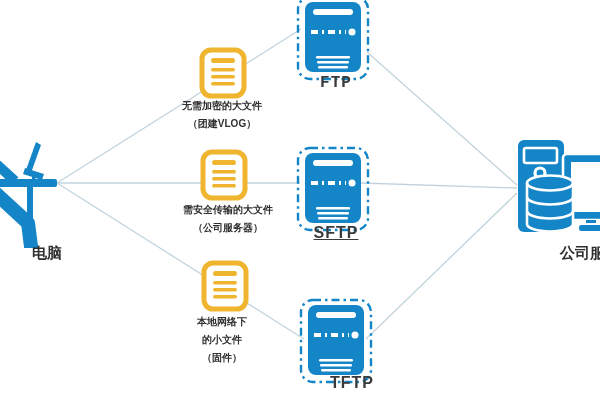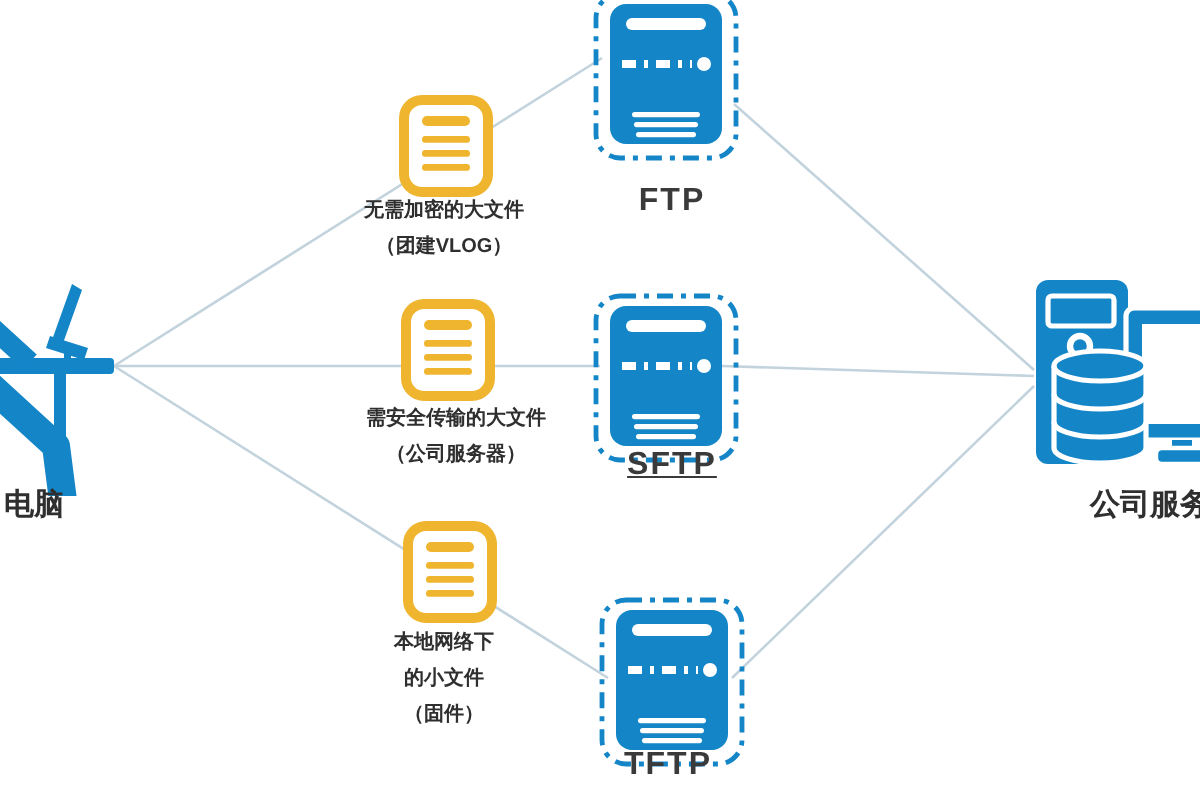--- a/index.html
+++ b/index.html
@@ -9,21 +9,21 @@
   }
   .abs{position:absolute;}
   .lines-layer{position:absolute;left:0;top:0;z-index:1;}
   .icon{z-index:2;}
   .lbl{
     z-index:3;color:#2f2f2f;font-weight:700;text-align:center;
     font-size:15px;line-height:18px;white-space:nowrap;
   }
   .proto-lbl{font-size:16px;letter-spacing:1px;color:#3a3a3a;}
   .file-lbl{font-size:10px;line-height:18px;}
-  .edge-lbl{text-align:left;}
+  .edge-lbl{text-align:right;}
 </style>
 </head>
 <body>
 
 <div class="canvas">
 
   <svg class="lines-layer" width="600" height="400">
     <g stroke="#C2D3DD" stroke-width="1.3" fill="none">
       <line x1="57" y1="183" x2="301" y2="29"></line>
       <line x1="57" y1="183" x2="300" y2="183"></line>
@@ -57,21 +57,21 @@
   <svg class="abs icon" style="left:296px;top:-5px;" width="74" height="86" viewBox="0 0 74 86">
     <rect x="2" y="2" width="70" height="82" rx="12" fill="none" stroke="#1486C8" stroke-width="2.4" stroke-dasharray="8 4 2.5 4"></rect>
     <rect x="9" y="7" width="56" height="70" rx="8" fill="#1486C8"></rect>
     <rect x="17" y="14" width="40" height="6" rx="3" fill="#ffffff"></rect>
     <line x1="15" y1="37" x2="50" y2="37" stroke="#ffffff" stroke-width="4" stroke-dasharray="7 4 2 4"></line>
     <circle cx="56" cy="37" r="3.5" fill="#ffffff"></circle>
     <rect x="20" y="61" width="34" height="2.6" rx="1.3" fill="#ffffff"></rect>
     <rect x="21" y="66" width="32" height="2.6" rx="1.3" fill="#ffffff"></rect>
     <rect x="22" y="71" width="30" height="2.6" rx="1.3" fill="#ffffff"></rect>
   </svg>
-  <div class="abs lbl proto-lbl" style="left:296px;top:92px;width:80px;">FTP</div>
+  <div class="abs lbl proto-lbl" style="left:296px;top:74px;width:80px;font-family:Liberation Mono, monospace;">FTP</div>
 
   <svg class="abs icon" style="left:296px;top:146px;" width="74" height="86" viewBox="0 0 74 86">
     <rect x="2" y="2" width="70" height="82" rx="12" fill="none" stroke="#1486C8" stroke-width="2.4" stroke-dasharray="8 4 2.5 4"></rect>
     <rect x="9" y="7" width="56" height="70" rx="8" fill="#1486C8"></rect>
     <rect x="17" y="14" width="40" height="6" rx="3" fill="#ffffff"></rect>
     <line x1="15" y1="37" x2="50" y2="37" stroke="#ffffff" stroke-width="4" stroke-dasharray="7 4 2 4"></line>
     <circle cx="56" cy="37" r="3.5" fill="#ffffff"></circle>
     <rect x="20" y="61" width="34" height="2.6" rx="1.3" fill="#ffffff"></rect>
     <rect x="21" y="66" width="32" height="2.6" rx="1.3" fill="#ffffff"></rect>
     <rect x="22" y="71" width="30" height="2.6" rx="1.3" fill="#ffffff"></rect>
@@ -81,21 +81,21 @@
   <svg class="abs icon" style="left:299px;top:298px;" width="74" height="86" viewBox="0 0 74 86">
     <rect x="2" y="2" width="70" height="82" rx="12" fill="none" stroke="#1486C8" stroke-width="2.4" stroke-dasharray="8 4 2.5 4"></rect>
     <rect x="9" y="7" width="56" height="70" rx="8" fill="#1486C8"></rect>
     <rect x="17" y="14" width="40" height="6" rx="3" fill="#ffffff"></rect>
     <line x1="15" y1="37" x2="50" y2="37" stroke="#ffffff" stroke-width="4" stroke-dasharray="7 4 2 4"></line>
     <circle cx="56" cy="37" r="3.5" fill="#ffffff"></circle>
     <rect x="20" y="61" width="34" height="2.6" rx="1.3" fill="#ffffff"></rect>
     <rect x="21" y="66" width="32" height="2.6" rx="1.3" fill="#ffffff"></rect>
     <rect x="22" y="71" width="30" height="2.6" rx="1.3" fill="#ffffff"></rect>
   </svg>
-  <div class="abs lbl proto-lbl" style="left:294px;top:374px;width:80px;">TFTP</div>
+  <div class="abs lbl proto-lbl" style="left:294px;top:374px;width:80px;text-align:right;">TFTP</div>
 
   <svg class="abs icon" style="left:199px;top:47px;" width="48" height="52" viewBox="0 0 48 52">
     <rect x="3" y="3" width="42" height="46" rx="9" fill="#ffffff" stroke="#F0B52F" stroke-width="5"></rect>
     <rect x="12" y="11" width="24" height="5" rx="2.5" fill="#F0B52F"></rect>
     <rect x="12" y="21" width="24" height="3.4" rx="1.7" fill="#F0B52F"></rect>
     <rect x="12" y="28" width="24" height="3.4" rx="1.7" fill="#F0B52F"></rect>
     <rect x="12" y="35" width="24" height="3.4" rx="1.7" fill="#F0B52F"></rect>
   </svg>
   <div class="abs lbl file-lbl" style="left:132px;top:97px;width:180px;">
     <div>无需加密的大文件</div>

